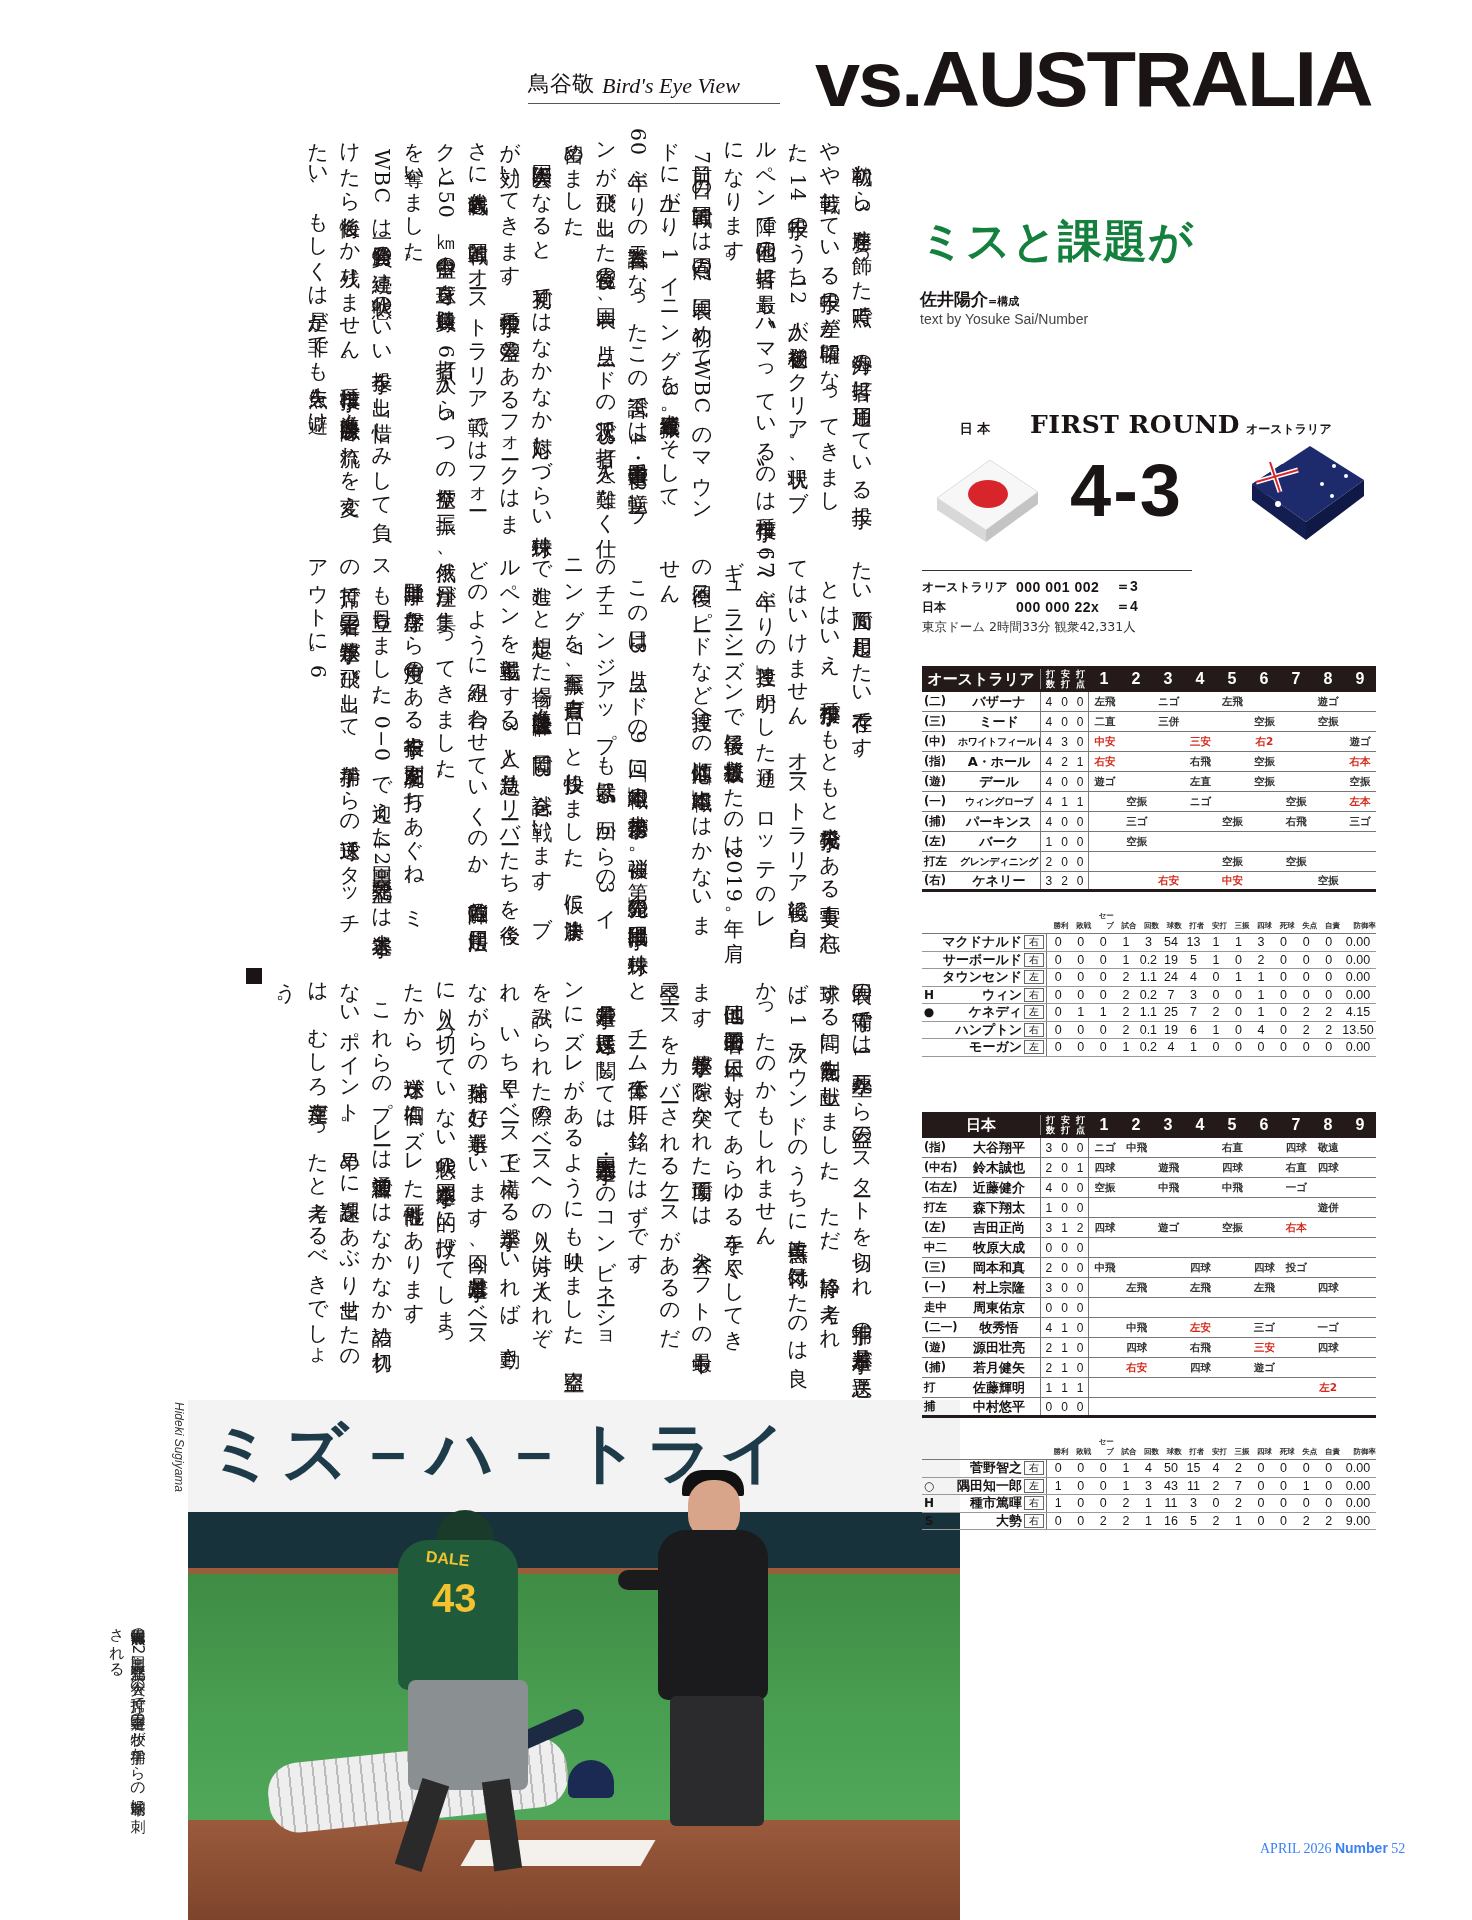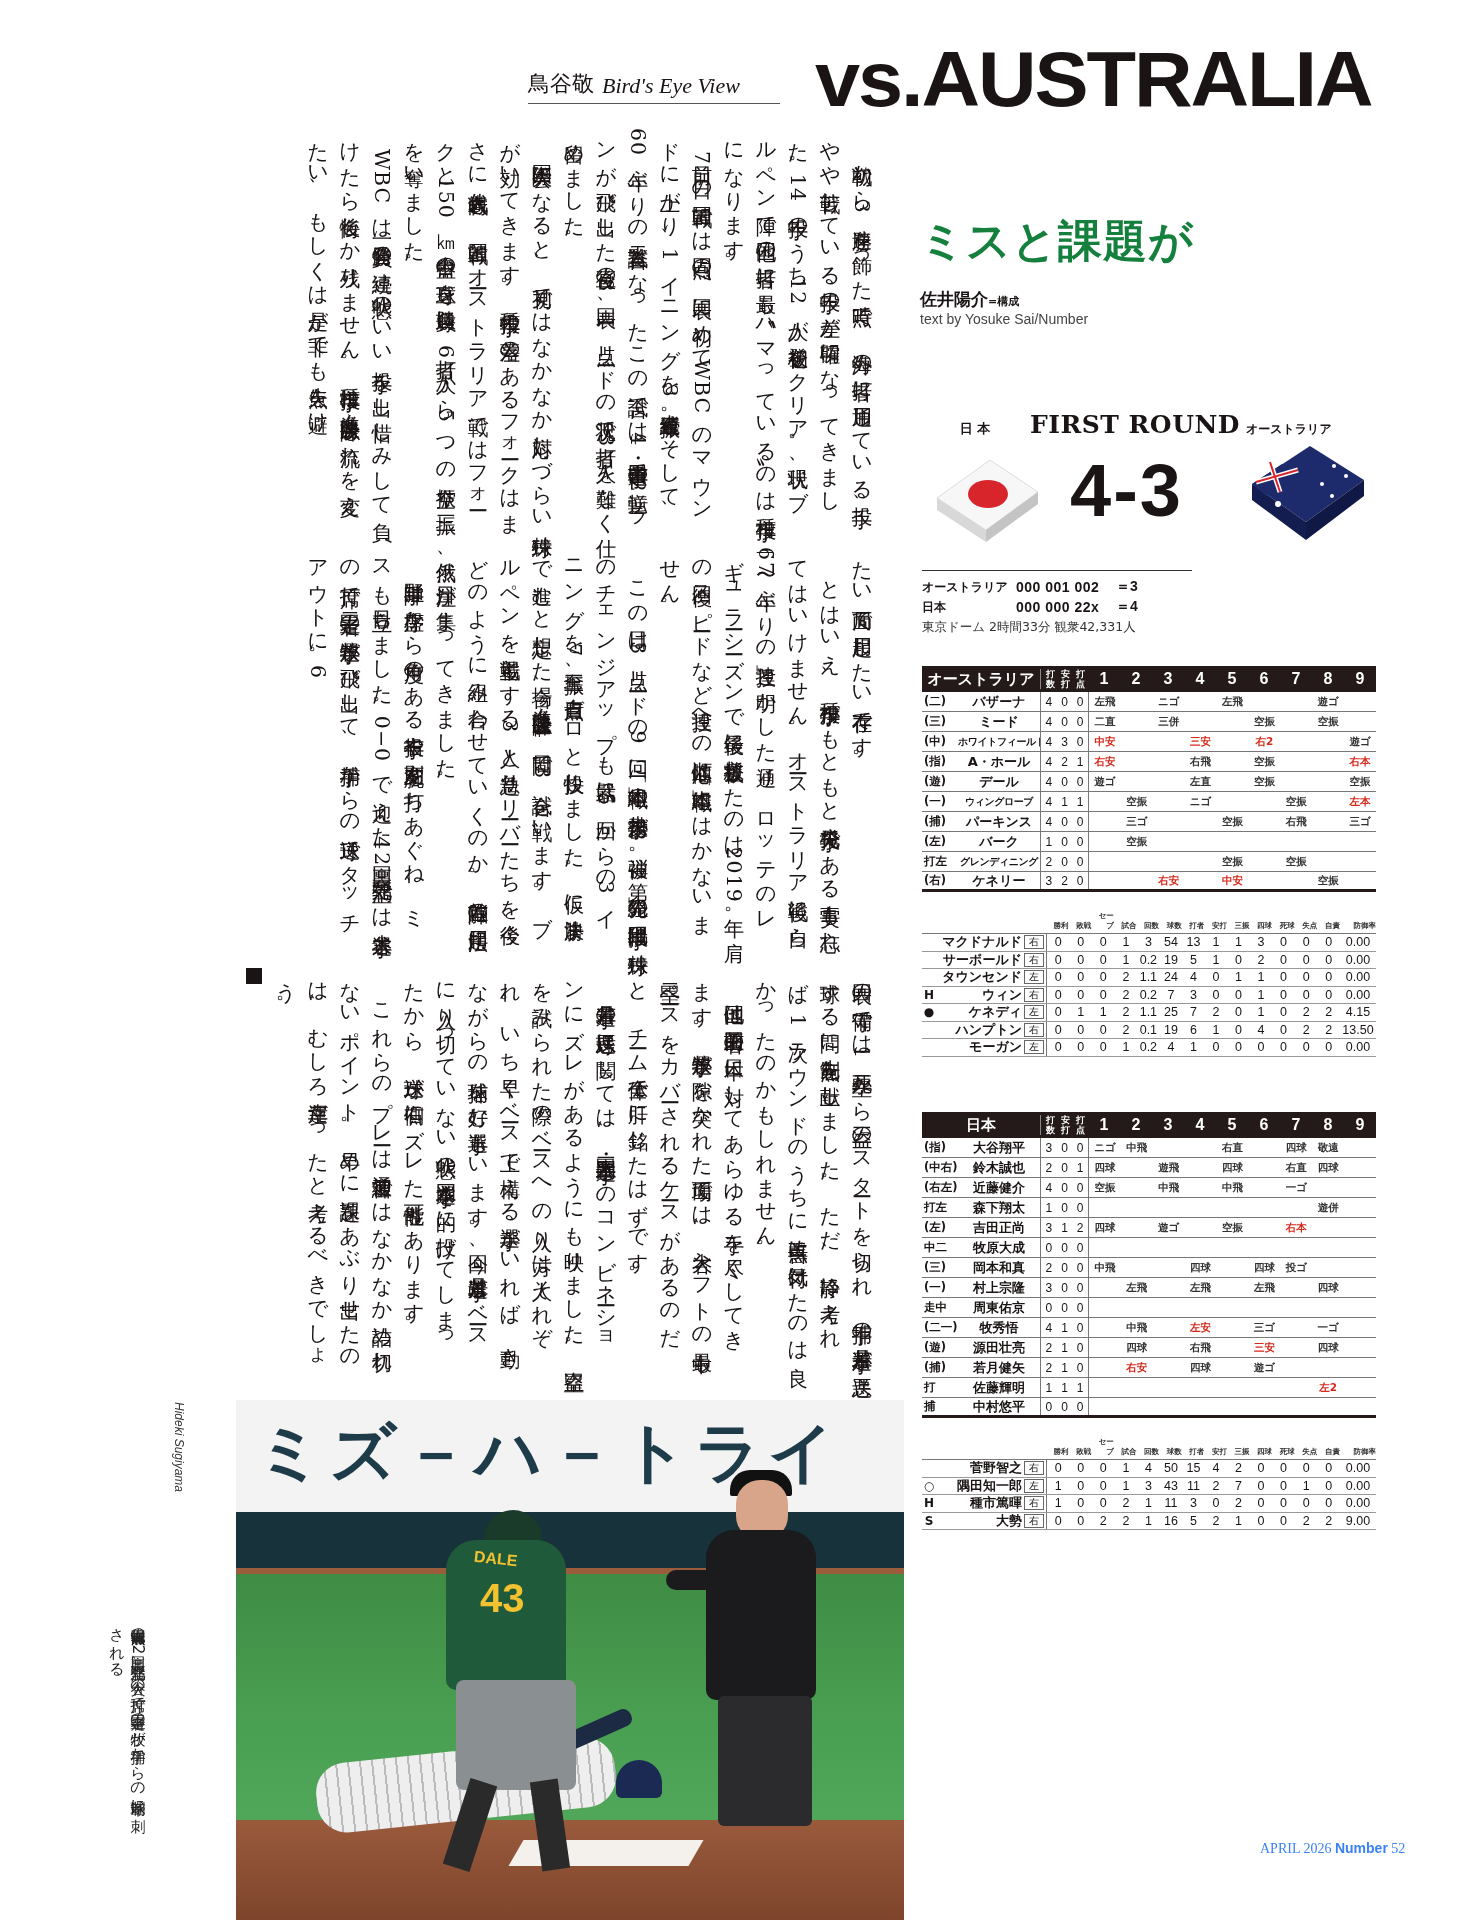--- a/index.html
+++ b/index.html
@@ -16,21 +16,21 @@
   .article { position: absolute; left: 78px; top: 128px; width: 800px; }
   .tier { position: absolute; right: 0; writing-mode: vertical-rl; font-size: 20.5px; line-height: 32px; letter-spacing: 1px; color: #1a1414; text-orientation: mixed; }
   .tier p { text-indent: 1em; }
   .tier p.noindent { text-indent: 0; }
   .tier1 { top: 0; height: 396px; width: 800px; }
   .tier2 { top: 418px; height: 396px; width: 800px; }
   .tier3 { top: 840px; height: 396px; width: 800px; }
   .end-mark { display: inline-block; width: 16px; height: 16px; background: #1a1414; }
 
   
-  .photo { position: absolute; left: 188px; top: 1400px; width: 668px; height: 520px; overflow: hidden; background: #3c7a3c; margin-left: 48px; }
+  .photo { position: absolute; left: 188px; top: 1400px; width: 772px; height: 520px; overflow: hidden; background: #3c7a3c; }
   .photo .wall { position: absolute; left: 0; top: 0; width: 100%; height: 112px; background: #f3f3f3; }
   .photo .wall-text { position: absolute; left: 20px; top: 8px; font-family: "Liberation Sans", sans-serif; font-weight: 900; font-size: 66px; color: #1e3b4a; letter-spacing: 6px; }
   .photo .padwall { position: absolute; left: 0; top: 112px; width: 100%; height: 56px; background: #17323a; }
   .photo .warning { position: absolute; left: 0; top: 168px; width: 100%; height: 6px; background: #9a5c3a; }
   .photo .grass { position: absolute; left: 0; top: 174px; width: 100%; height: 256px; background: linear-gradient(180deg, #3f8c45 0%, #4aa052 60%, #52a85a 100%); }
   .photo .dirt { position: absolute; left: 0; top: 420px; width: 100%; height: 100px; background: linear-gradient(180deg, #9a5a3c, #7e452c); }
   .photo .base { position: absolute; left: 280px; top: 440px; width: 180px; height: 26px; background: #f4f1ec; transform: skewX(-30deg); }
   .fielder { position: absolute; left: 180px; top: 110px; width: 220px; height: 360px; }
   .fielder .torso { position: absolute; left: 30px; top: 30px; width: 120px; height: 150px; background: #1f5a3a; border-radius: 30px 30px 10px 10px; }
   .fielder .num { position: absolute; left: 64px; top: 66px; font-family: "Liberation Sans", sans-serif; font-weight: 900; font-size: 40px; color: #f2c230; }

